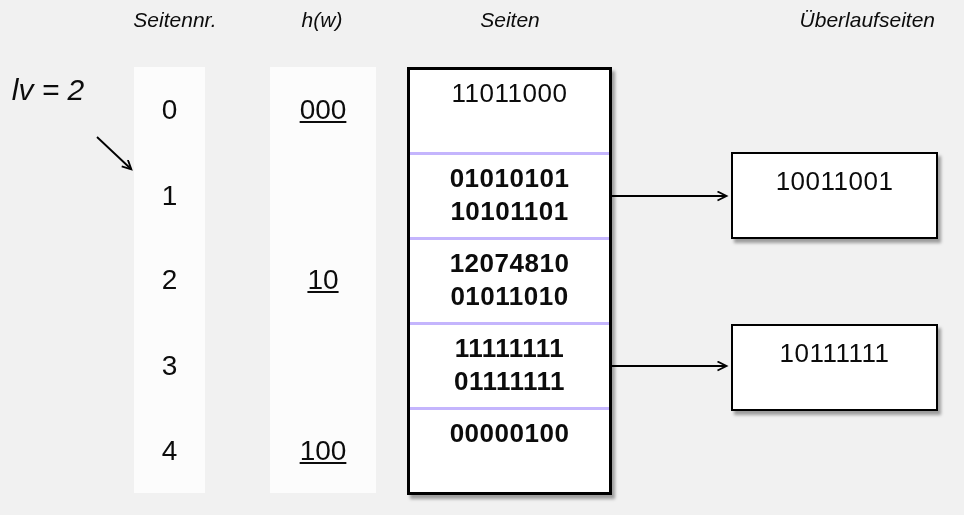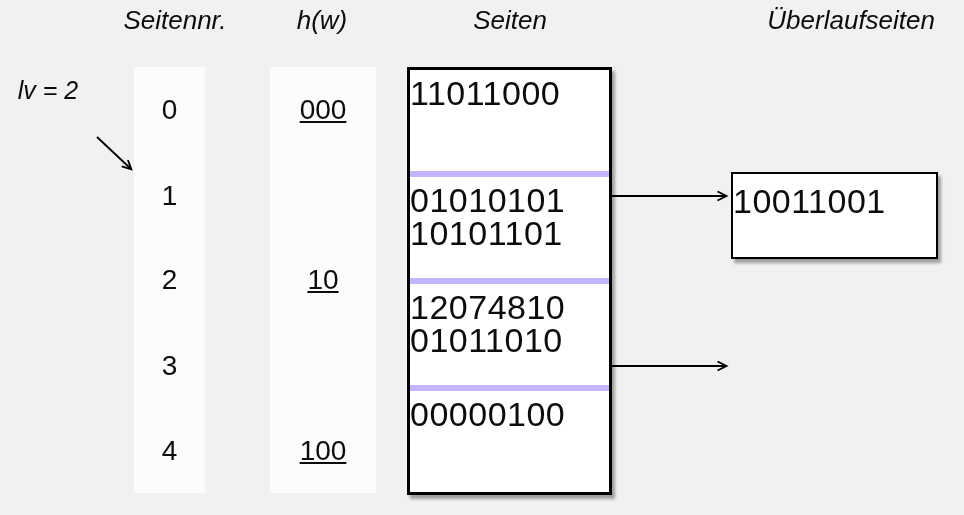--- a/index.html
+++ b/index.html
@@ -10,36 +10,36 @@
     height: 515px;
     background: #f1f1f1;
     font-family: "Liberation Sans", sans-serif;
     color: #0c0c0c;
     overflow: hidden;
   }
   .hdr {
     position: absolute;
     top: 4px;
     font-style: italic;
-    font-size: 26px;
+    font-size: 21px;
     line-height: 32px;
     text-align: center;
     white-space: nowrap;
   }
   .hdr-seitennr { left: 110px; width: 130px; }
   .hdr-hw       { left: 262px; width: 120px; }
   .hdr-seiten   { left: 445px; width: 130px; }
   .hdr-ueberlauf{ left: 735px; width: 200px; text-align: right; }
 
   .annotation {
     position: absolute;
     left: 2px; top: 70px; width: 92px;
     text-align: center;
     font-style: italic;
-    font-size: 25px;
+    font-size: 30px;
     line-height: 40px;
     white-space: nowrap;
   }
 
   .strip {
     position: absolute;
     top: 67px;
     height: 426px;
     background: #fcfcfc;
   }
@@ -69,39 +69,38 @@
     border: 3px solid #000000;
     box-shadow: 3px 4px 3px rgba(0,0,0,0.35);
     display: flex;
     flex-direction: column;
   }
   .main-cell {
     flex: 1 1 0;
     box-sizing: border-box;
     padding-top: 7px;
   }
-  .main-cell + .main-cell { border-top: 6px solid #c4b5fd; }
+  .main-cell + .main-cell { border-top: 3px solid #c4b5fd; font-weight: bold; }
 
   .bin {
-    font-size: 34px;
+    font-size: 26px;
     line-height: 33px;
-    text-align: left;
+    text-align: center;
     letter-spacing: 0.5px;
   }
 
   .overflow-box {
     position: absolute;
     left: 731px;
     width: 207px; height: 87px;
     box-sizing: border-box;
     background: #ffffff;
     border: 2.5px solid #000000;
     box-shadow: 3px 4px 3px rgba(0,0,0,0.35);
     padding-top: 11px;
-    margin-top: 20px;
   }
   .overflow-1 { top: 152px; }
   .overflow-2 { top: 324px; }
 
   .arrow-layer {
     position: absolute;
     left: 0; top: 0;
     width: 964px; height: 515px;
     pointer-events: none;
   }
@@ -140,27 +139,34 @@
     </div>
     <div class="main-cell">
       <div class="bin">01010101</div>
       <div class="bin">10101101</div>
     </div>
     <div class="main-cell">
       <div class="bin">12074810</div>
       <div class="bin">01011010</div>
     </div>
     <div class="main-cell">
+      <div class="bin">11111111</div>
+      <div class="bin">01111111</div>
+    </div>
+    <div class="main-cell">
       <div class="bin">00000100</div>
       <div class="bin"></div>
     </div>
   </div>
 
   <div class="overflow-box overflow-1">
     <div class="bin">10011001</div>
+  </div>
+  <div class="overflow-box overflow-2">
+    <div class="bin">10111111</div>
   </div>
 
   <svg class="arrow-layer" viewBox="0 0 964 515" xmlns="http://www.w3.org/2000/svg">
     <defs>
       <marker id="ah" markerWidth="14" markerHeight="14" refX="9.5" refY="5" orient="auto" markerUnits="userSpaceOnUse">
         <path d="M1,0.5 L10,5 L1,9.5" fill="none" stroke="#000000" stroke-width="1.8"></path>
       </marker>
     </defs>
     <line x1="97" y1="137" x2="131" y2="169" stroke="#000000" stroke-width="1.8" marker-end="url(#ah)"></line>
     <line x1="610" y1="196" x2="726" y2="196" stroke="#000000" stroke-width="2" marker-end="url(#ah)"></line>

